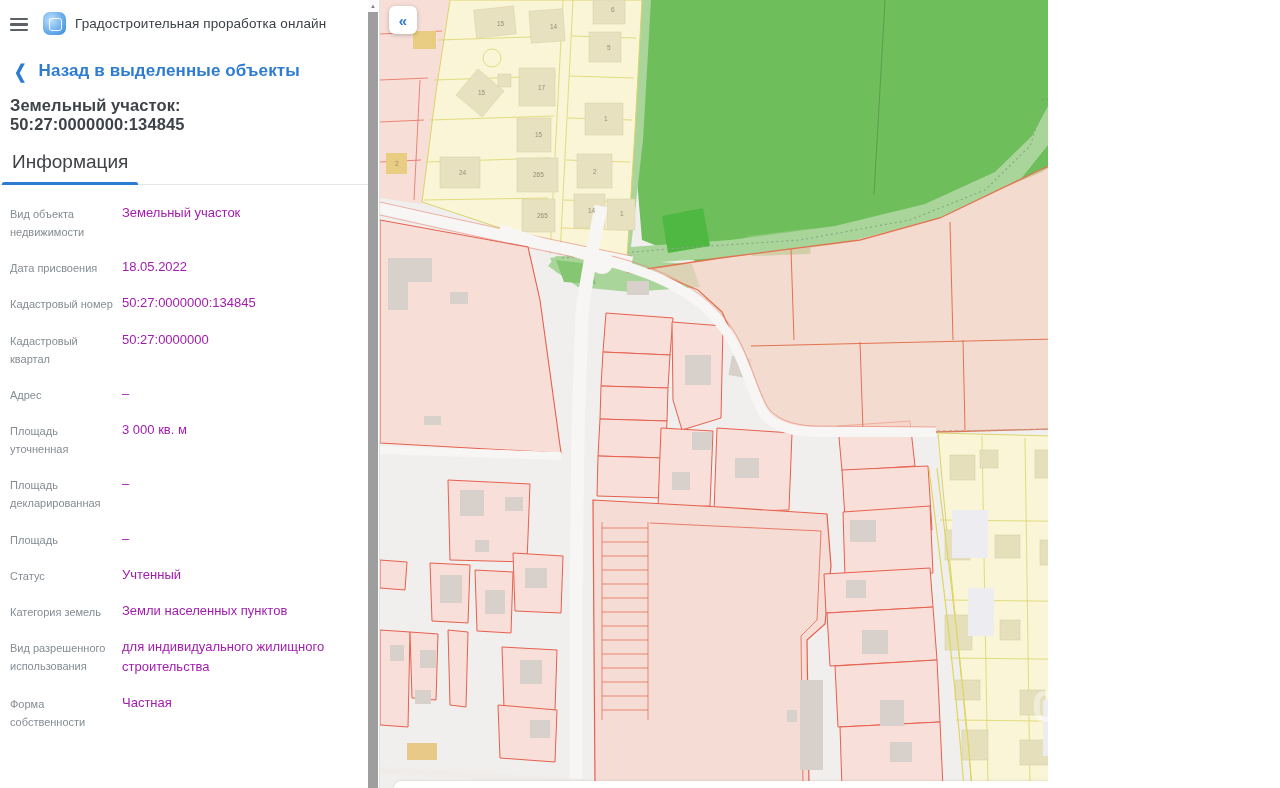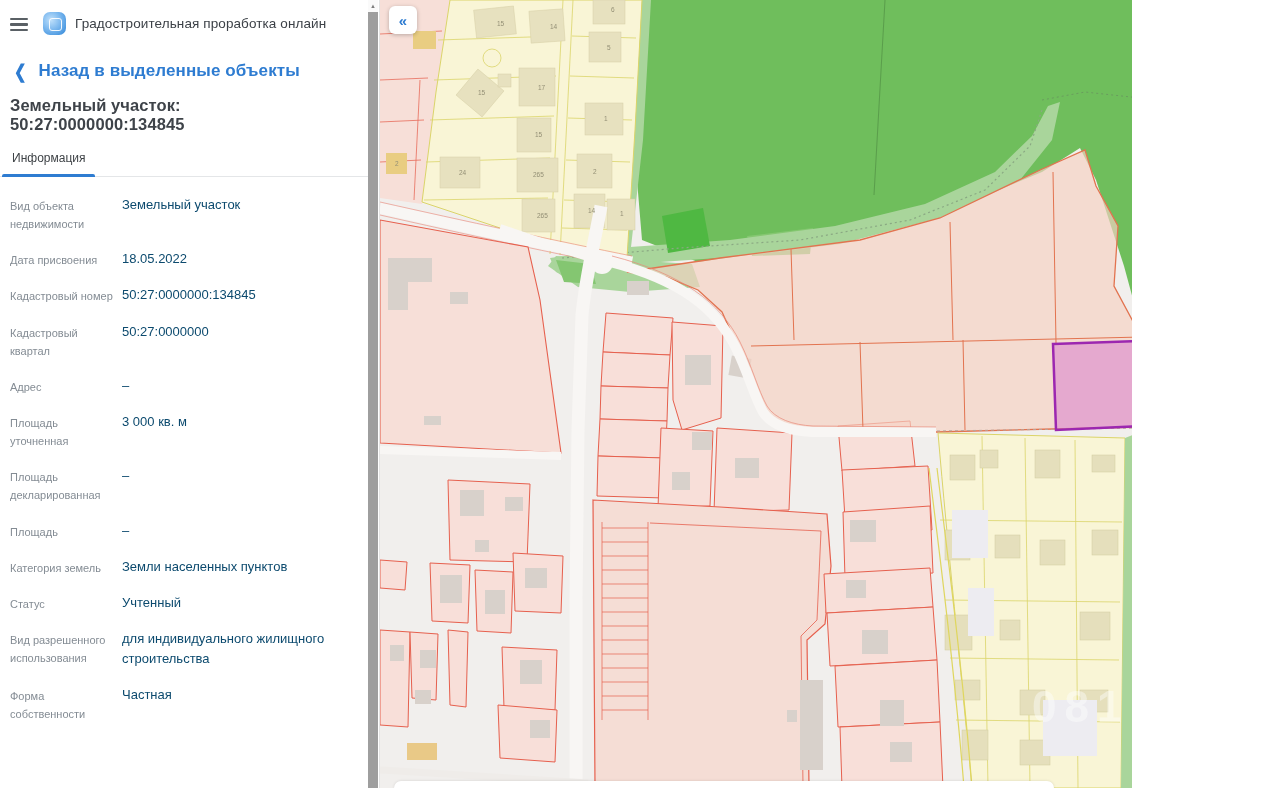--- a/index.html
+++ b/index.html
@@ -1,18 +1,18 @@
 <!DOCTYPE html>
 <html style="--accent: #2e7cd1; --sel-fill: #d678ce; --sel-stroke: #9c27b0;"><head>
 <meta charset="utf-8">
 <style>
   html,body{margin:0;padding:0;background:#ffffff;}
   *{box-sizing:border-box;}
   .app{
-    width:1132px;height:788px;display:flex;overflow:hidden;position:relative;
+    width:1048px;height:788px;display:flex;overflow:hidden;position:relative;
     font-family:"Liberation Sans", sans-serif;
     -webkit-font-smoothing:antialiased;
   }
   
   .sidebar{
     width:380px;height:788px;background:#fff;position:relative;flex:0 0 380px;
     border-right:1px solid #e3e3e3;
   }
   .sidebar-content{width:368px;height:100%;overflow:hidden;}
   .sb-header{display:flex;align-items:center;padding:12px 16px 8px 10px;}
@@ -27,32 +27,32 @@
     content:"";position:absolute;left:6px;top:6px;width:11px;height:11px;
     border:1.6px solid #ffffff;border-radius:3px;opacity:.9;
   }
   .app-title{margin-left:9px;font-size:13.5px;color:#3c4147;letter-spacing:.1px;}
   .back-row{display:flex;align-items:center;margin:18px 10px 0 14px;cursor:pointer;}
   .back-chevron{color:var(--accent);font-size:15px;font-weight:bold;line-height:1;transform:scaleY(1.25);}
   .back-label{color:var(--accent);font-size:17px;margin-left:12px;font-weight:600;letter-spacing:.1px;}
   .page-title{margin:15px 10px 1px 10px;font-size:16.5px;font-weight:600;color:#3e4349;letter-spacing:.1px;}
   .tabs{margin-top:17px;border-bottom:1px solid #e4e6e8;padding-left:2px;display:flex;}
   .tab{
-    font-size:12px;color:#3f4347;padding:0 10px 11px 10px;position:relative;cursor:pointer;
+    font-size:19px;color:#3f4347;padding:0 10px 11px 10px;position:relative;cursor:pointer;
   }
   .tab.active::after{
     content:"";position:absolute;left:0;right:0;bottom:-1px;height:3px;background:var(--accent);
     border-radius:2px 2px 0 0;
   }
   .info-list{margin-top:10px;}
   .info-row{display:flex;padding:8px 0 8px 10px;}
   .info-label{
     width:112px;flex:0 0 112px;font-size:11px;line-height:1.65;color:#848c94;padding-right:8px;padding-top:2px;
   }
-  .info-value{flex:1;font-size:13px;line-height:1.55;color:#0c4a6e;padding-right:14px;}
+  .info-value{flex:1;font-size:13px;line-height:1.55;color:#a21caf;padding-right:14px;}
   
   .sb-scrollbar{position:absolute;top:0;right:1px;bottom:0;width:10px;background:#fafafa;cursor:pointer;}
   .sb-scroll-up{height:12px;display:flex;align-items:center;justify-content:center;font-size:6px;color:#7d7d7d;}
   .sb-scroll-thumb{position:absolute;left:0;right:0;top:12px;bottom:0;background:#9e9e9e;}
   
   .map{position:relative;width:900px;height:788px;flex:1;overflow:hidden;background:#f1efed;cursor:grab;}
   .map svg{display:block;}
   .collapse-btn{
     position:absolute;left:9px;top:6px;width:28px;height:28px;background:#fff;border:none;border-radius:6px;
     box-shadow:0 1px 4px rgba(0,0,0,.25);color:var(--accent);font-size:15px;font-weight:bold;
@@ -130,27 +130,27 @@
           <div class="info-label">Площадь декларированная</div>
           <div class="info-value">–</div>
         </div>
 
         <div class="info-row">
           <div class="info-label">Площадь</div>
           <div class="info-value">–</div>
         </div>
 
         <div class="info-row">
+          <div class="info-label">Статус</div>
+          <div class="info-value">Учтенный</div>
+        </div>
+
+        <div class="info-row">
           <div class="info-label">Категория земель</div>
           <div class="info-value">Земли населенных пунктов</div>
-        </div>
-
-        <div class="info-row">
-          <div class="info-label">Статус</div>
-          <div class="info-value">Учтенный</div>
         </div>
 
         <div class="info-row">
           <div class="info-label">Вид разрешенного использования</div>
           <div class="info-value">для индивидуального жилищного строительства</div>
         </div>
 
         <div class="info-row">
           <div class="info-label">Форма собственности</div>
           <div class="info-value">Частная</div>

